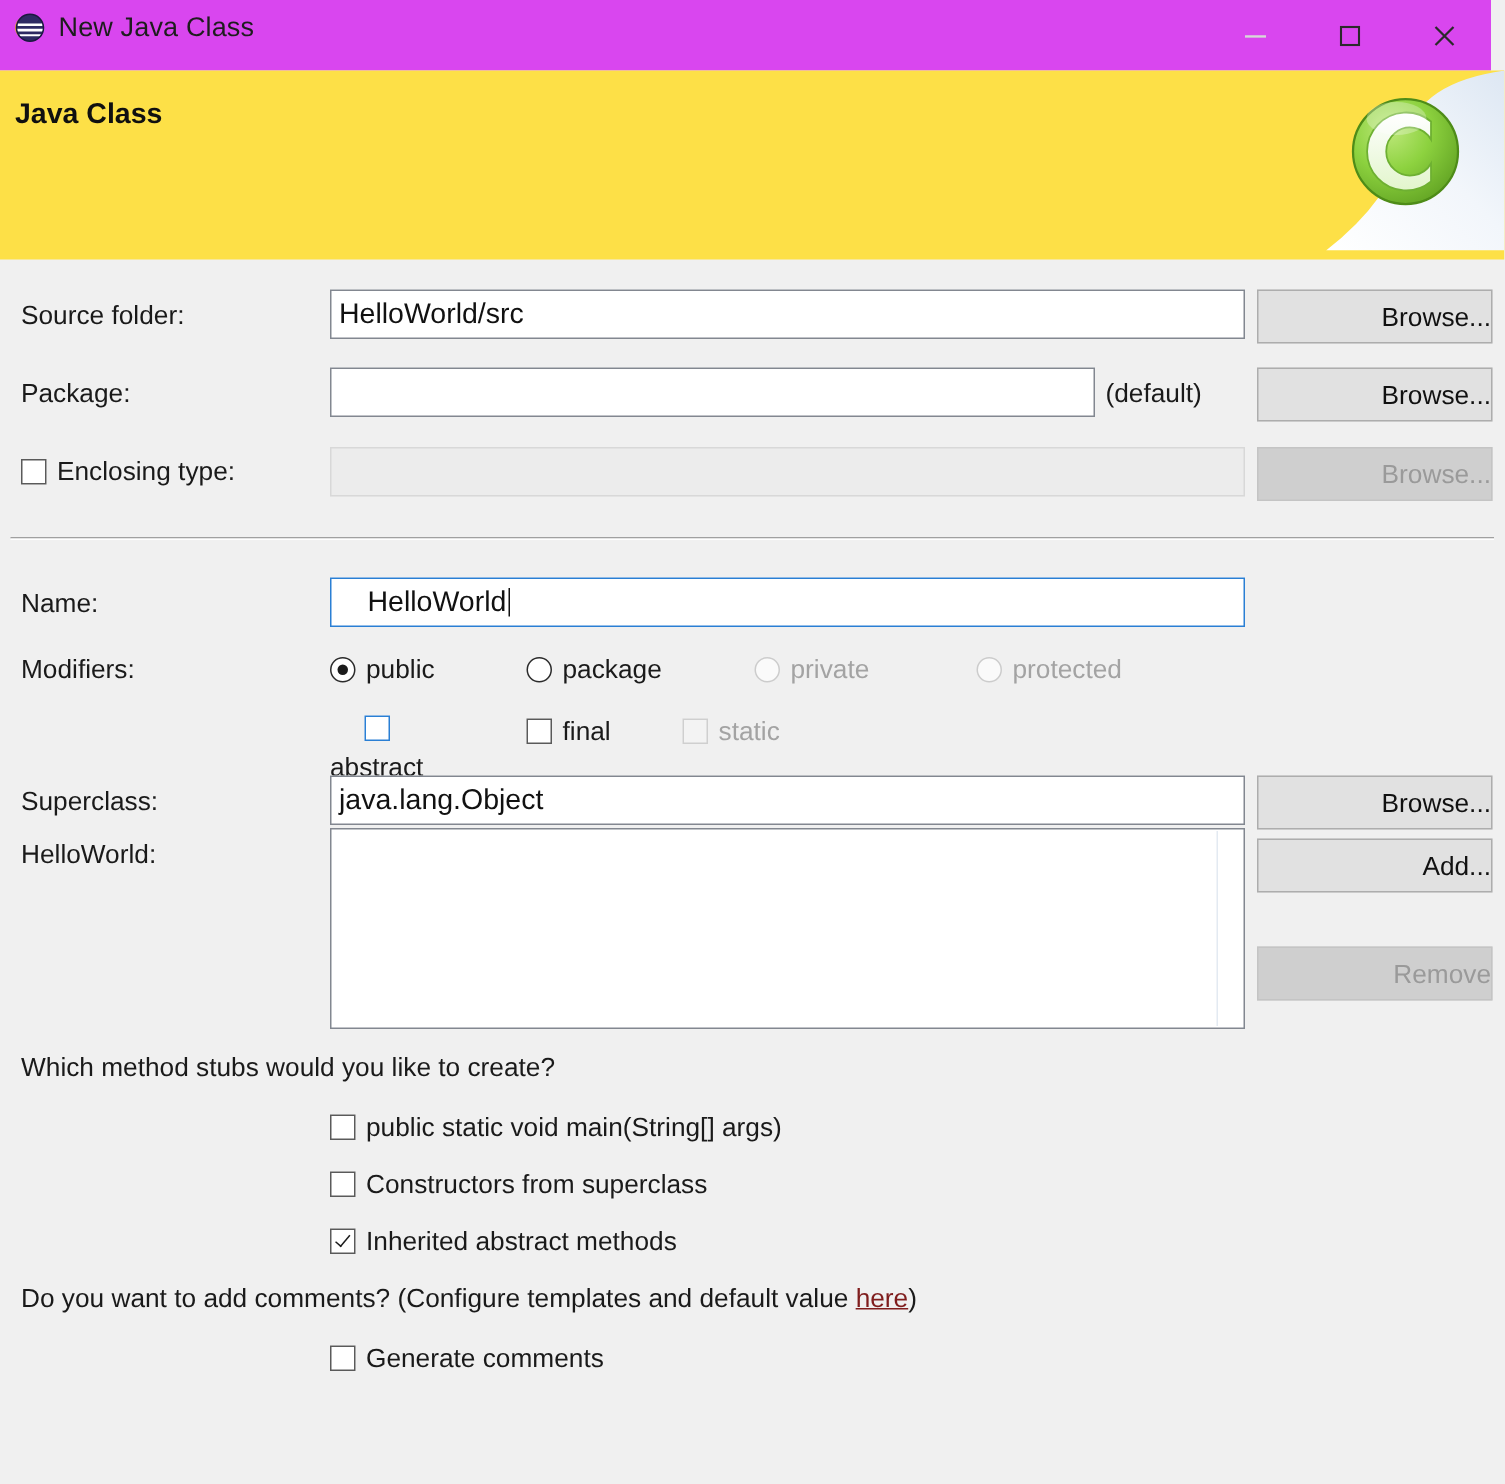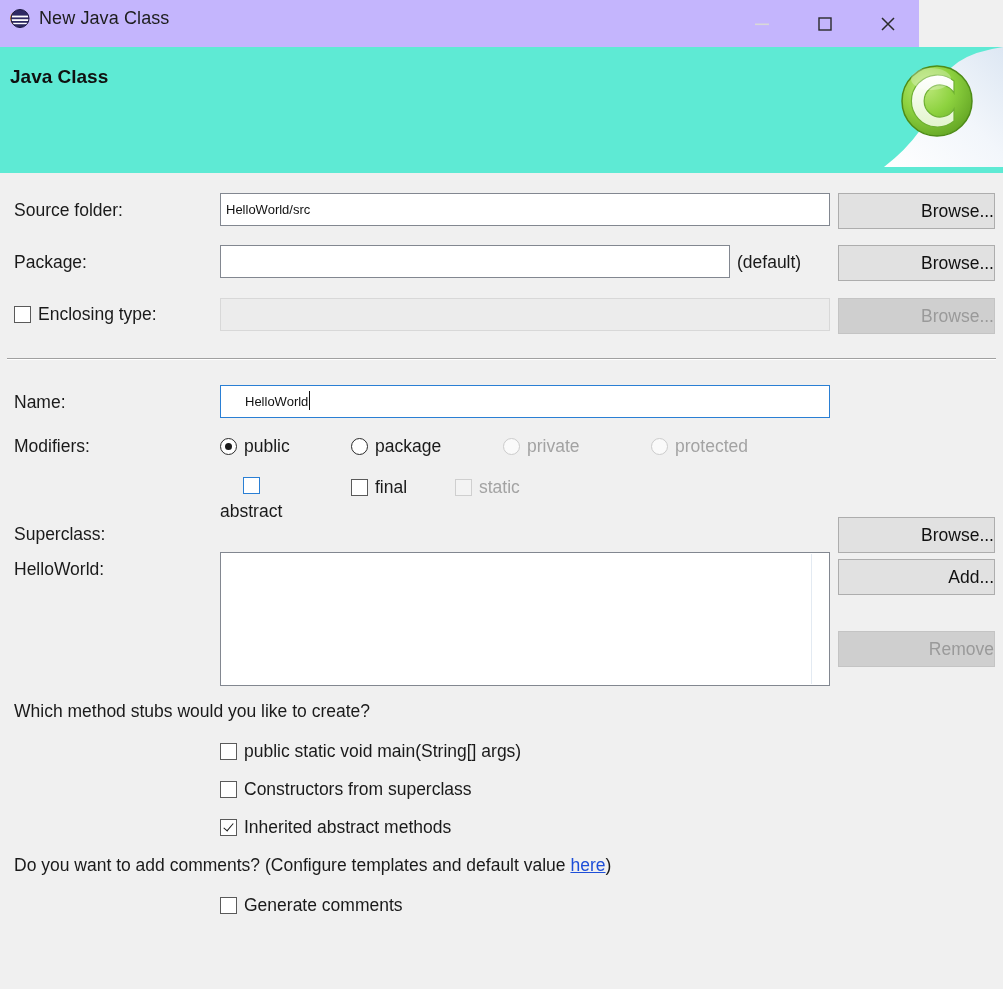--- a/index.html
+++ b/index.html
@@ -15,22 +15,22 @@
     color: #1a1a1a;
     overflow: hidden;
     position: relative;
     -webkit-font-smoothing: antialiased;
   }
 
   
   .titlebar {
     position: absolute;
     left: 0; top: 0;
-    width: 919px; height: 47px;
-    background: #c4b5fd;
+    width: 994px; height: 47px;
+    background: #d946ef;
   }
   .titlebar-left {
     position: absolute;
     left: 9px; top: 8px;
     display: flex;
     align-items: center;
     gap: 9px;
   }
   .wizard-icon {
     width: 21px; height: 21px;
@@ -59,21 +59,21 @@
     border: none;
     cursor: default;
   }
   .win-btn svg { display: block; }
 
   
   .header-band {
     position: absolute;
     left: 0; top: 47px;
     width: 1003px; height: 126px;
-    background: #5eead4;
+    background: #fde047;
     overflow: hidden;
   }
   .header-title {
     position: absolute;
     left: 10px; top: 19px;
     font-size: 19px;
     font-weight: bold;
     color: #101010;
   }
   .header-message {
@@ -113,21 +113,21 @@
   }
 
   
   .txt {
     position: absolute;
     box-sizing: border-box;
     height: 33px;
     background: #ffffff;
     border: 1px solid #828790;
     font-family: "Liberation Sans", sans-serif;
-    font-size: 13px;
+    font-size: 19px;
     color: #111111;
     padding: 0 5px;
     line-height: 31px;
     white-space: nowrap;
     overflow: hidden;
   }
   .txt.focused {
     border: 1px solid #2a7fd4;
   }
   .txt.disabled {
@@ -247,21 +247,21 @@
   }
   .listbox .vsplit {
     position: absolute;
     right: 17px; top: 1px; bottom: 1px;
     width: 1px;
     background: #e3eaf2;
   }
 
   
   .lnk {
-    color: #1d4ed8;
+    color: #7f1d1d;
     text-decoration: underline;
     cursor: pointer;
   }
 
   .q-text {
     position: absolute;
     font-size: 17.5px;
     color: #1a1a1a;
     white-space: nowrap;
   }
@@ -386,20 +386,21 @@
   <div class="cb-row" style="left:351px; top:303px;">
     <span class="cb"></span>
     <span class="cb-label">final</span>
   </div>
   <div class="cb-row" style="left:455px; top:303px;">
     <span class="cb disabled"></span>
     <span class="cb-label disabled">static</span>
   </div>
 
   <div class="label" style="left:14px; top:350px;">Superclass:</div>
+  <div class="txt" style="left:220px; top:343px; width:610px;">java.lang.Object</div>
   <div class="btn" style="left:838px; top:343px;">Browse...</div>
 
   <div class="label" style="left:14px; top:385px;">HelloWorld:</div>
   <div class="listbox" style="left:220px; top:378px; width:610px; height:134px;">
     <div class="vsplit"></div>
   </div>
   <div class="btn" style="left:838px; top:385px;">Add...</div>
   <div class="btn disabled" style="left:838px; top:457px;">Remove</div>
 
   <div class="q-text" style="left:14px; top:527px;">Which method stubs would you like to create?</div>

